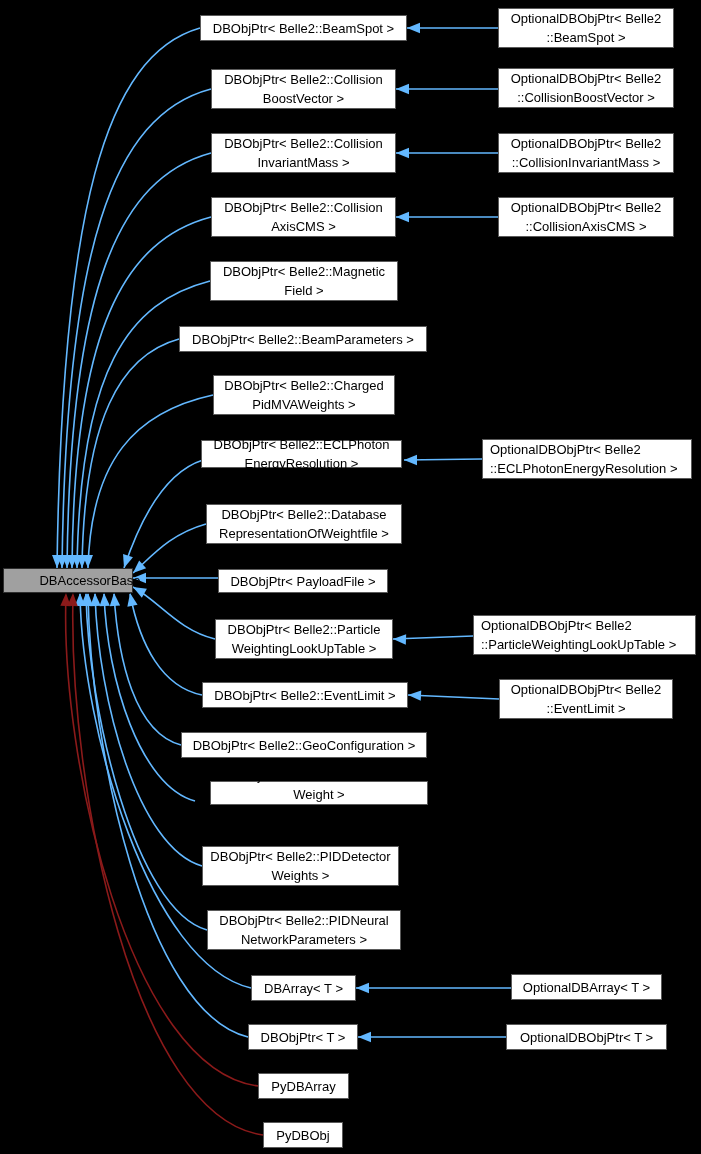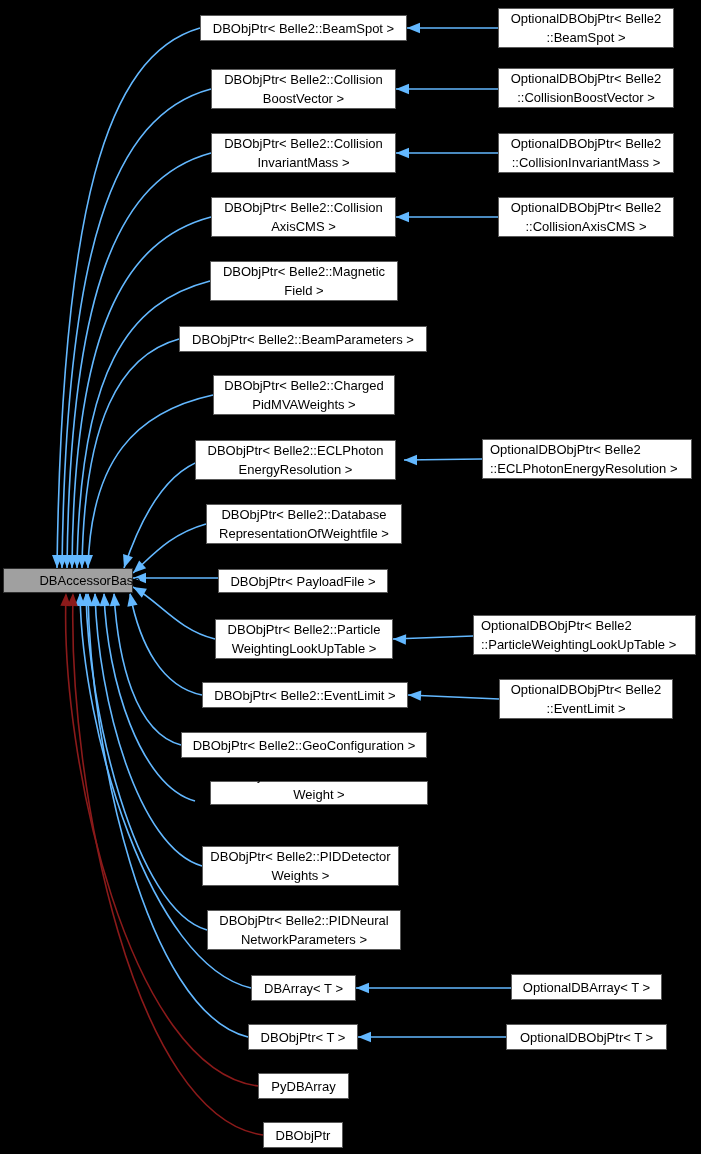--- a/index.html
+++ b/index.html
@@ -119,21 +119,21 @@
       <span>DBObjPtr&lt; Belle2::Magnetic</span>
       <span>Field &gt;</span>
     </div>
     <div class="node" style="left: 179px; top: 326px; width: 248px; height: 26px;">
       <span>DBObjPtr&lt; Belle2::BeamParameters &gt;</span>
     </div>
     <div class="node" style="left: 213px; top: 375px; width: 182px; height: 40px; align-items: center;">
       <span>DBObjPtr&lt; Belle2::Charged</span>
       <span>PidMVAWeights &gt;</span>
     </div>
-    <div class="node" style="left: 195px; top: 440px; width: 201px; height: 40px;">
+    <div class="node" style="left: 201px; top: 440px; width: 201px; height: 28px;">
       <span>DBObjPtr&lt; Belle2::ECLPhoton</span>
       <span>EnergyResolution &gt;</span>
     </div>
     <div class="node" style="left: 206px; top: 504px; width: 196px; height: 40px;">
       <span>DBObjPtr&lt; Belle2::Database</span>
       <span>RepresentationOfWeightfile &gt;</span>
     </div>
     <div class="node" style="left: 218px; top: 569px; width: 170px; height: 24px;">
       <span>DBObjPtr&lt; PayloadFile &gt;</span>
     </div>
@@ -162,21 +162,21 @@
     <div class="node" style="left: 251px; top: 975px; width: 105px; height: 26px;">
       <span>DBArray&lt; T &gt;</span>
     </div>
     <div class="node" style="left: 248px; top: 1024px; width: 110px; height: 26px;">
       <span>DBObjPtr&lt; T &gt;</span>
     </div>
     <div class="node" style="left: 258px; top: 1073px; width: 91px; height: 26px;">
       <span>PyDBArray</span>
     </div>
     <div class="node" style="left: 263px; top: 1122px; width: 80px; height: 26px;">
-      <span>DBObjPtr</span>
+      <span>PyDBObj</span>
     </div>
     <div class="node" style="left: 498px; top: 8px; width: 176px; height: 40px;">
       <span>OptionalDBObjPtr&lt; Belle2</span>
       <span>::BeamSpot &gt;</span>
     </div>
     <div class="node" style="left: 498px; top: 68px; width: 176px; height: 40px;">
       <span>OptionalDBObjPtr&lt; Belle2</span>
       <span>::CollisionBoostVector &gt;</span>
     </div>
     <div class="node" style="left: 498px; top: 133px; width: 176px; height: 40px;">

